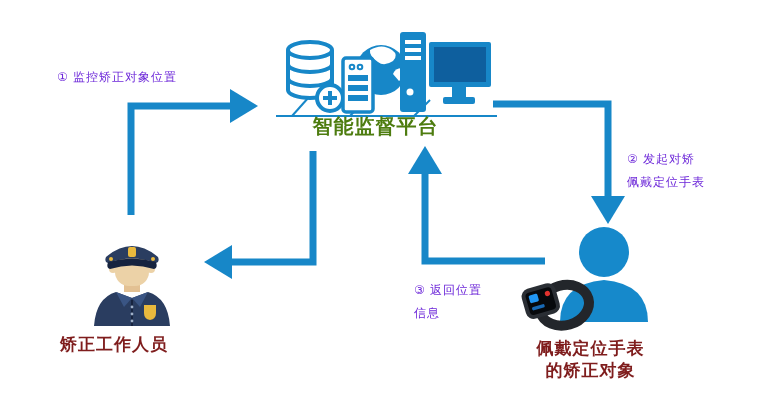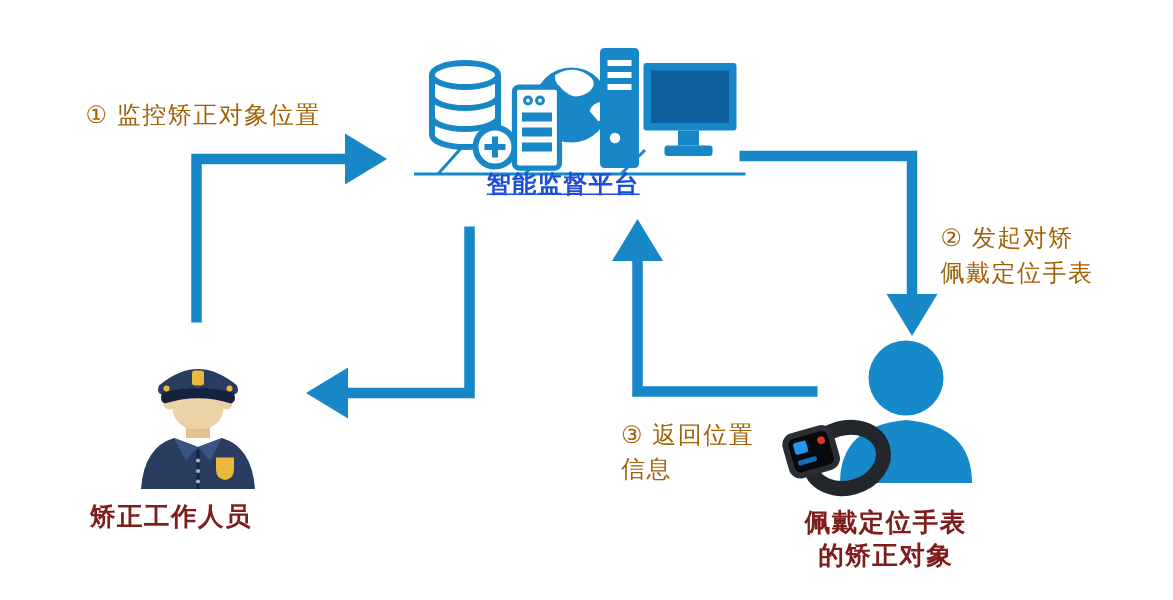--- a/index.html
+++ b/index.html
@@ -3,26 +3,26 @@
 <meta charset="utf-8">
 <style>
   html,body{margin:0;padding:0;background:#fff;}
   #canvas{
     position:relative;width:782px;height:400px;background:#fff;overflow:hidden;
     font-family:"Liberation Sans","DejaVu Sans",sans-serif;
   }
   .abs{position:absolute;}
   svg{display:block;}
   .step-text{
-    position:absolute;color:#a16207;font-size:16px;line-height:23px;
+    position:absolute;color:#6d28d9;font-size:12px;line-height:23px;
     white-space:pre-line;letter-spacing:1px;
   }
   .platform-label{
     position:absolute;left:288px;top:113px;width:175px;text-align:center;
-    color:#1d4ed8;font-size:16px;font-weight:bold;letter-spacing:1px;text-decoration:underline;
+    color:#4d7c0f;font-size:20px;font-weight:bold;letter-spacing:1px;
   }
   .actor-label{
     position:absolute;color:#7f1d1d;font-size:17px;font-weight:bold;
     white-space:pre-line;letter-spacing:1px;
   }
   .officer-label{left:60px;top:333px;}
   .subject-label{left:508px;top:338px;width:165px;text-align:center;line-height:22px;}
 </style>
 </head>
 <body>

